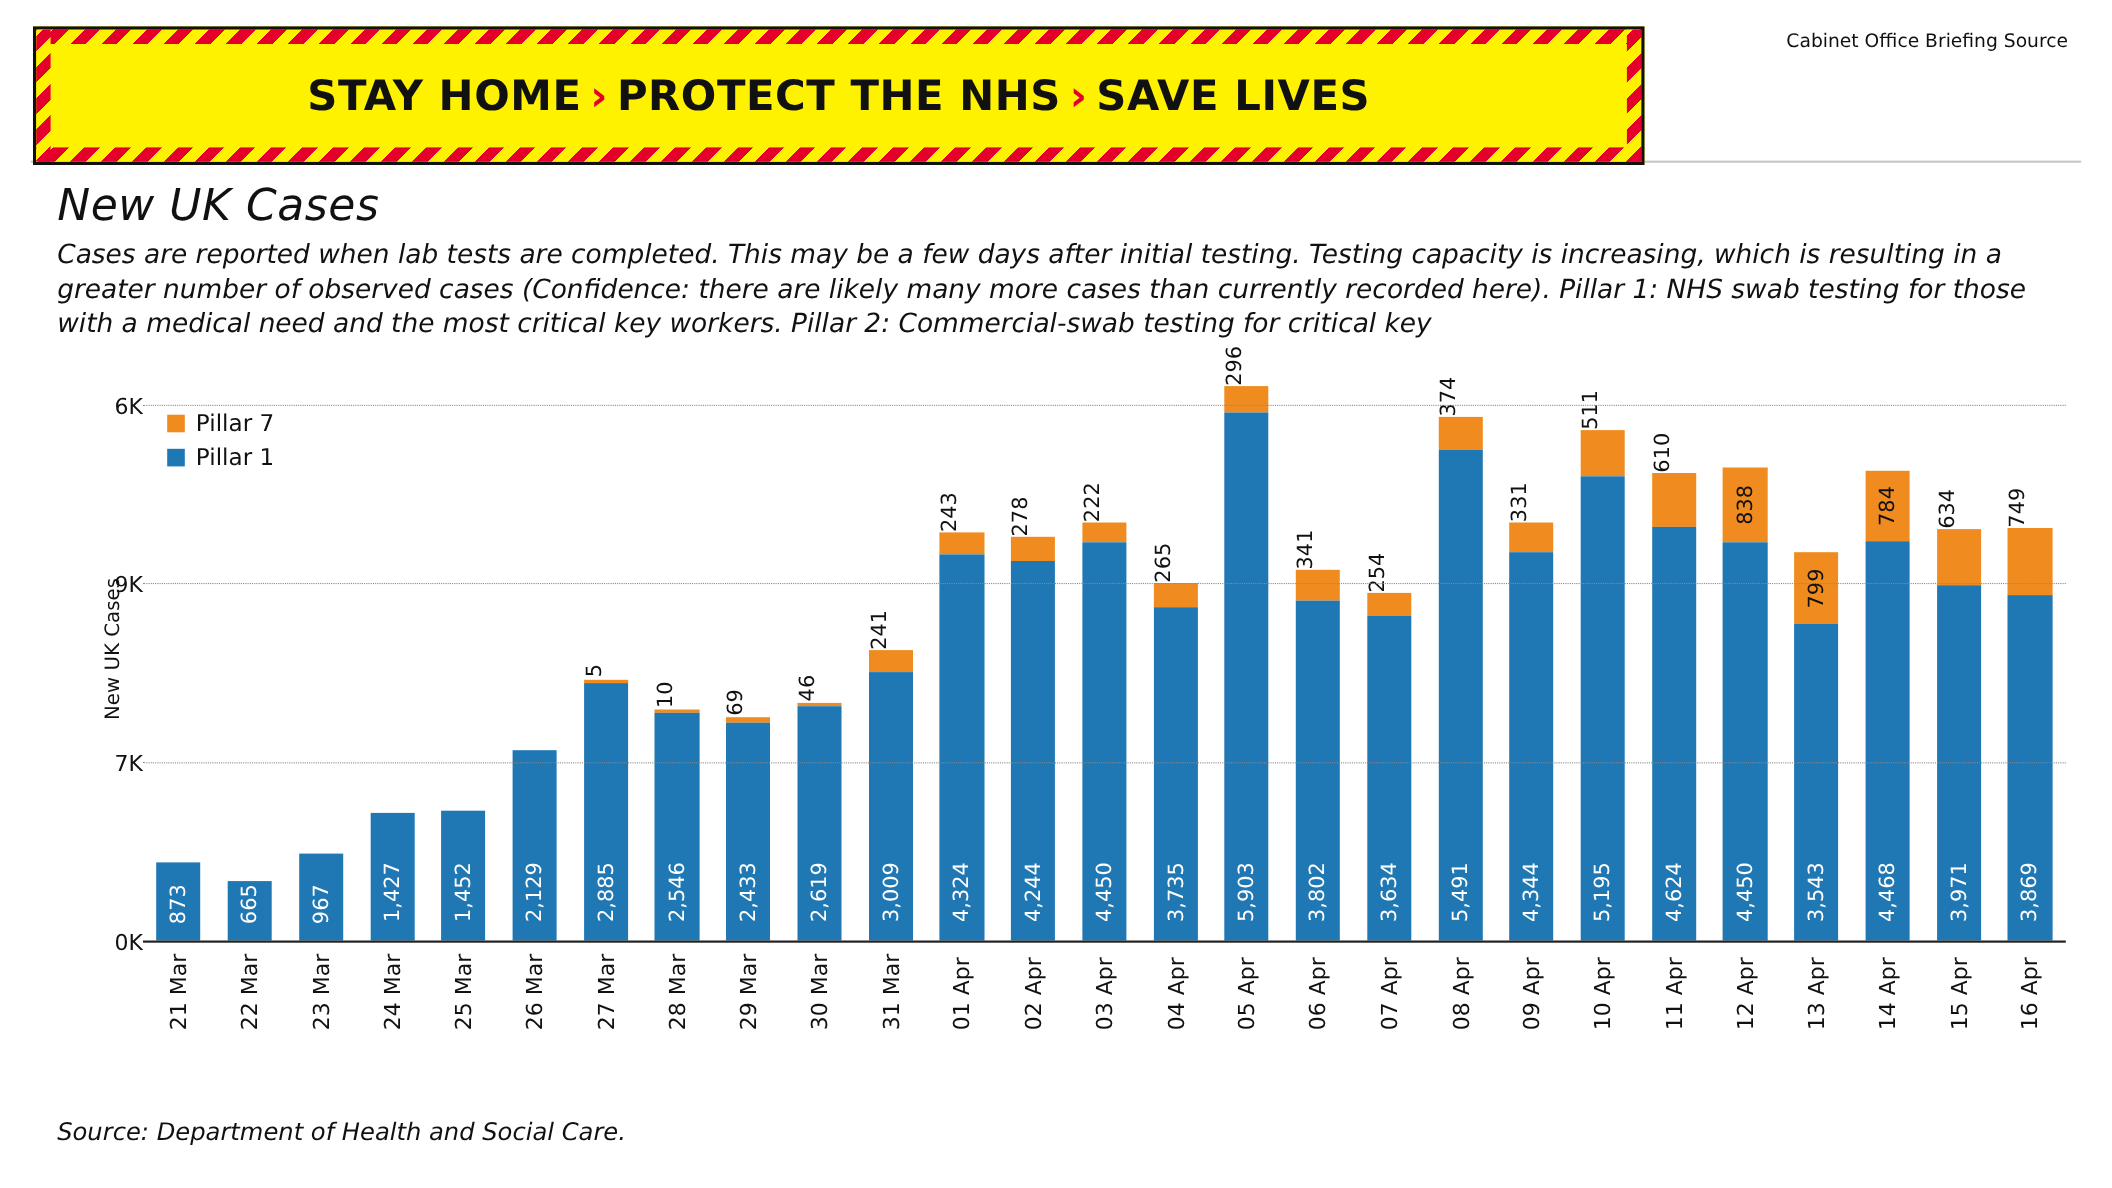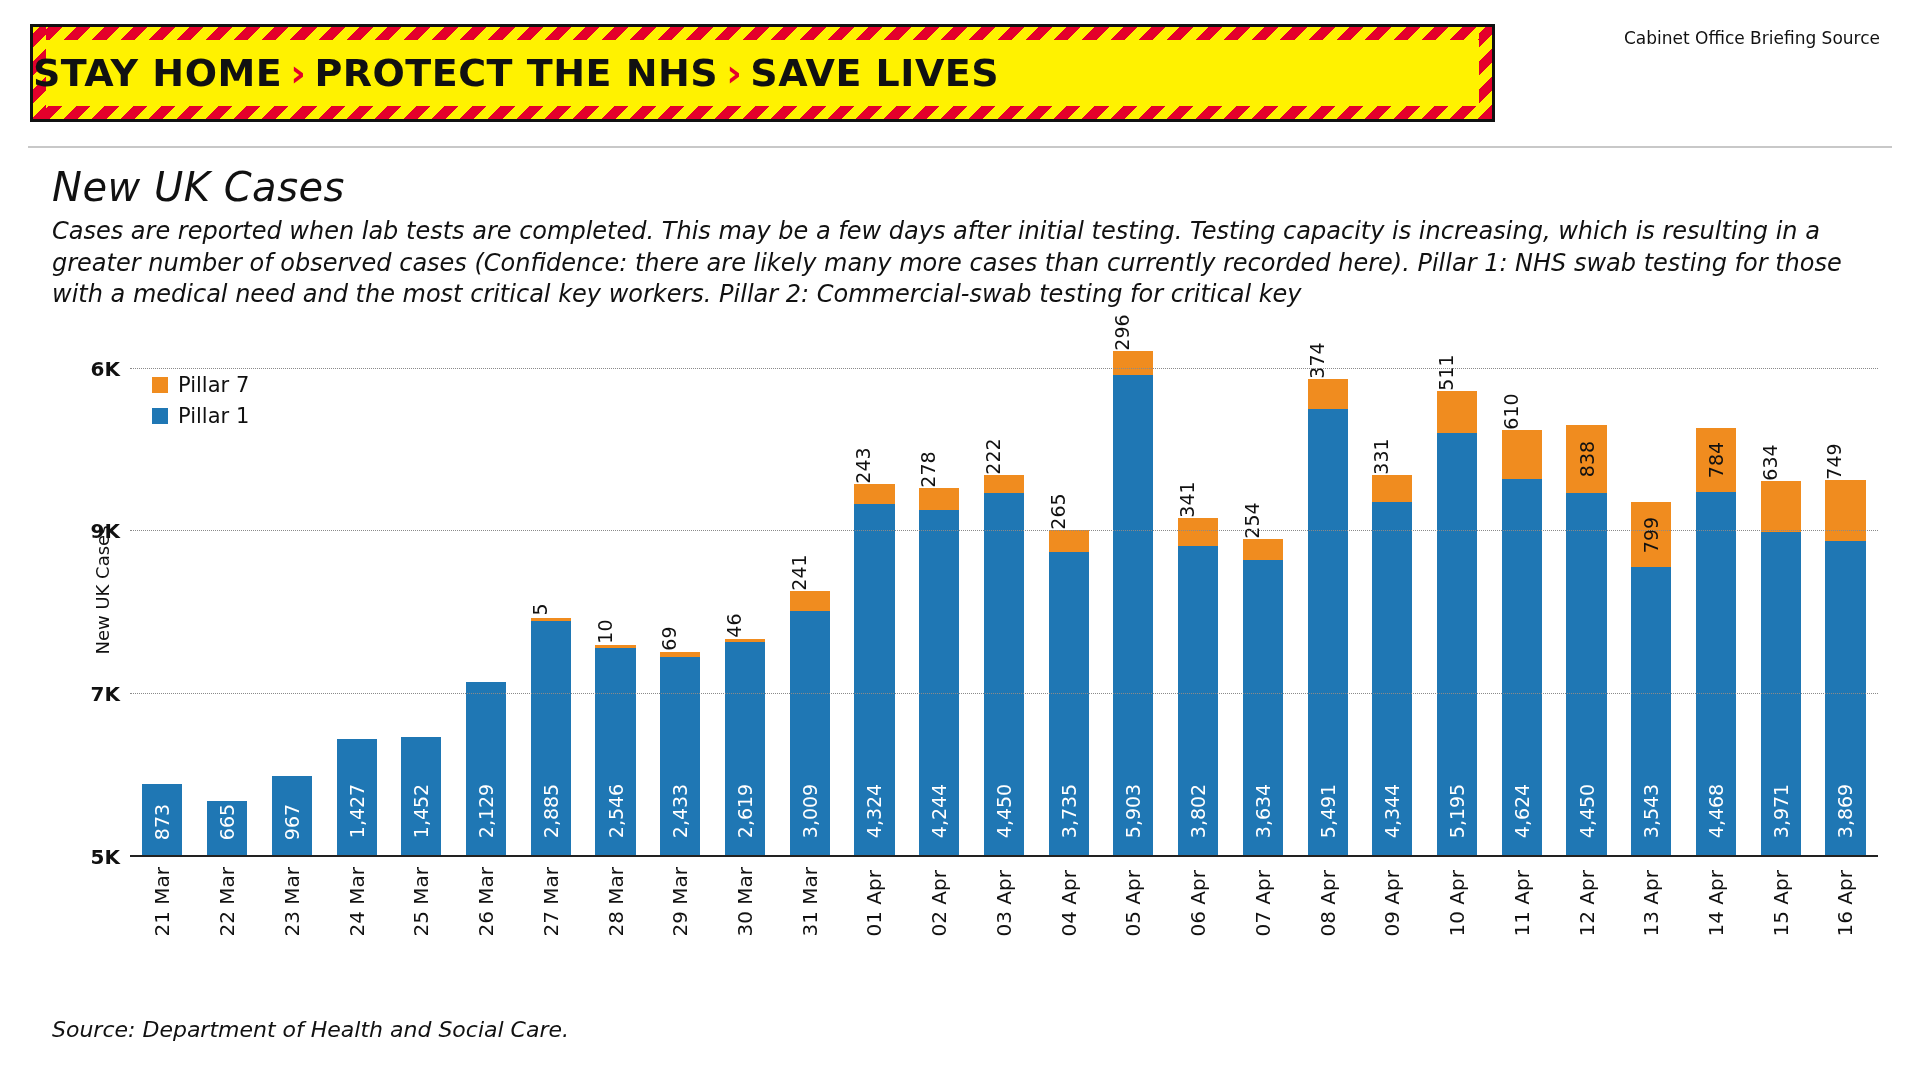--- a/index.html
+++ b/index.html
@@ -20,26 +20,27 @@
   .banner-row {
     display: flex;
     align-items: flex-start;
     padding: 24px 30px 0 30px;
     box-sizing: border-box;
     height: 140px;
   }
   .slogan-box {
     position: relative;
     flex: 0 0 1465px;
-    height: 98px;
+    height: 126px;
     background: #fff200;
     border: 3px solid #111;
     box-sizing: border-box;
     display: flex;
     align-items: center;
+    justify-content: center;
   }
   .hazard {
     position: absolute;
     background-image: repeating-linear-gradient(
       -45deg,
       #e4002b 0px, #e4002b 10px,
       #fff200 10px, #fff200 20px
     );
   }
   .hazard.top    { left: 0; right: 0; top: 0; height: 13px; }
@@ -151,25 +152,23 @@
   }
   .axis-baseline {
     position: absolute;
     left: 0;
     right: 0;
     border-top: 2px solid #222;
   }
   .ytick {
     position: absolute;
     right: 100%;
-    margin-right: 10px;
     transform: translateY(-50%);
     font-size: 20px;
     white-space: nowrap;
-    font-weight: bold;
   }
   .bars {
     position: absolute;
     left: 0;
     right: 0;
     bottom: 0;
     top: 0;
     display: flex;
     align-items: flex-end;
     justify-content: space-between;
@@ -552,21 +551,21 @@
             <div class="seg p2" style="height: 60.8563px;">
               <span class="seg-label" style="top: 0px; transform: translate(-50%, -52%) rotate(-90deg); transform-origin: center bottom; margin-top: -29px;">749</span>
             </div>
             <div class="seg p1" style="height: 314.356px;">
               <span class="seg-label" style="bottom: 33.5px; transform: translateX(-50%) rotate(-90deg); transform-origin: center center;">3,869</span>
             </div>
           </div>
         </div>
       </div>
   <div class="axis-baseline" style="top: 520px;">
-        <span class="ytick">5K</span>
+        <span class="ytick">0K</span>
       </div>
       <div class="gridline" style="top: 357.5px;">
         <span class="ytick">7K</span>
       </div>
       <div class="gridline" style="top: 195px;">
         <span class="ytick">9K</span>
       </div>
       <div class="gridline" style="top: 32.5px;">
         <span class="ytick">6K</span>
       </div>

